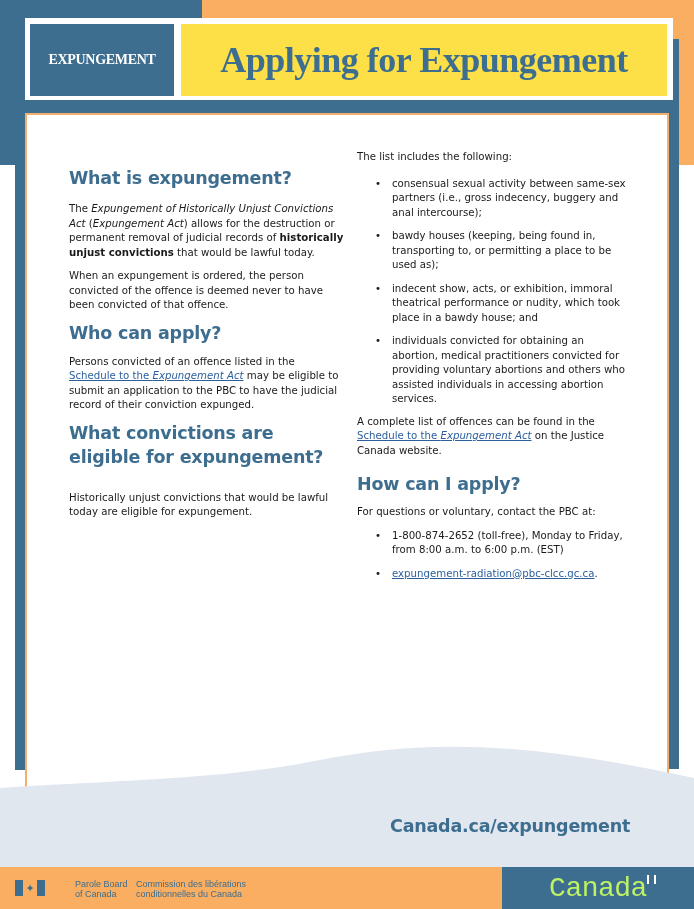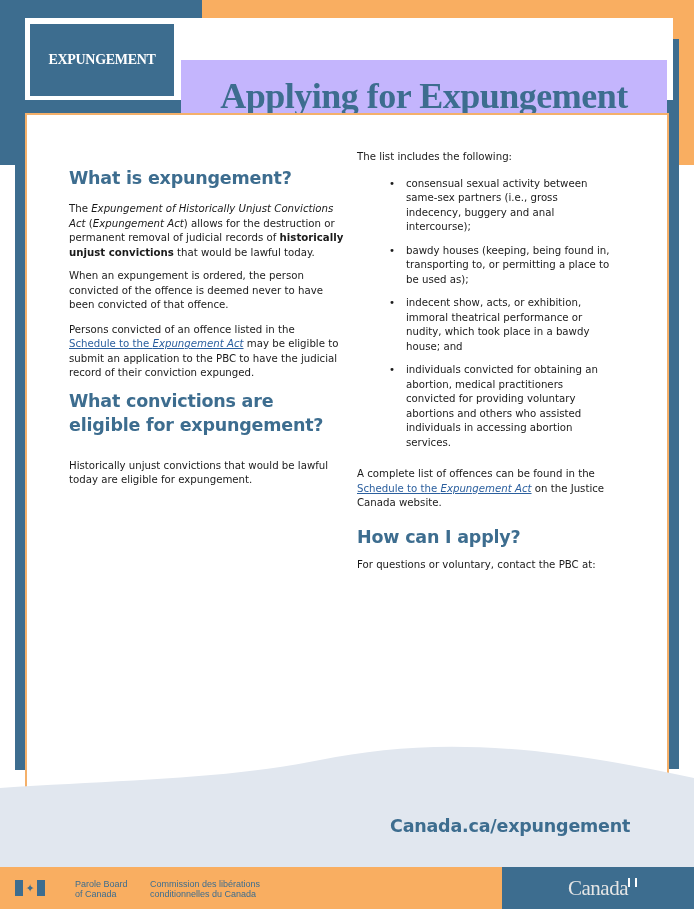--- a/index.html
+++ b/index.html
@@ -5,43 +5,43 @@
   html, body { margin:0; padding:0; }
   body { width:694px; height:909px; position:relative; overflow:hidden; background:#ffffff; font-family:"Liberation Sans", sans-serif; }
   .blue-bg { position:absolute; left:0; top:0; width:202px; height:165px; background:#3d6d8f; }
   .orange-bg { position:absolute; left:202px; top:0; width:492px; height:165px; background:#f9ae61; }
   .left-blue-frame { position:absolute; left:15px; top:100px; width:12px; height:670px; background:#3d6d8f; }
   .right-blue-frame { position:absolute; left:667px; top:39px; width:12px; height:730px; background:#3d6d8f; }
   .header-frame { position:absolute; left:25px; top:18px; width:648px; height:84px; background:#ffffff; }
   .header-band { position:absolute; left:25px; top:100px; width:654px; height:14px; background:#3d6d8f; }
   .badge { position:absolute; left:30px; top:24px; width:144px; height:72px; background:#3d6d8f; display:flex; align-items:center; justify-content:center; }
   .badge span { font-family:"Liberation Serif", serif; font-weight:bold; color:#ffffff; font-size:14px; letter-spacing:-0.3px; }
-  .title-box { position:absolute; left:181px; top:24px; width:486px; height:72px; background:#c4b5fd; display:flex; align-items:center; justify-content:center;margin-top:36px; }
+  .title-box { position:absolute; left:181px; top:24px; width:486px; height:72px; background:#fde047; display:flex; align-items:center; justify-content:center; }
   .title-box h1 { margin:0; font-family:"Liberation Serif", serif; font-weight:bold; color:#3d6d8f; font-size:36px; letter-spacing:-0.5px; }
   .content { position:absolute; left:25px; top:113px; width:644px; height:680px; background:#ffffff; border:2px solid #f4b06a; border-bottom:none; box-sizing:border-box; }
   .col { position:absolute; font-family:"DejaVu Sans", sans-serif; color:#1a1a1a; font-size:10.2px; line-height:14.5px; }
   .col-left { left:69px; top:164px; width:275px; }
   .col-right { left:357px; top:150px; width:275px; }
   h2 { margin:0; font-family:"DejaVu Sans", sans-serif; color:#3d6d8f; font-weight:bold; font-size:17.5px; line-height:24px; letter-spacing:-0.2px; }
   p { margin:0; }
   a, .link { color:#2b5f9e; text-decoration:underline; }
-  ul { margin:18px; padding-left:31px; list-style:none; }
+  ul { margin:4px; padding-left:31px; list-style:none; }
   ul li { position:relative; margin-bottom:9px; }
   ul li::before { content:"\2022"; position:absolute; left:-17px; top:0; color:#1a1a1a; }
   .wave { position:absolute; left:0; top:740px; width:694px; height:130px; }
   .url-footer { position:absolute; left:390px; top:816px; font-family:"DejaVu Sans", sans-serif; font-weight:bold; color:#3d6d8f; font-size:17.5px; letter-spacing:-0.2px; }
   .footer { position:absolute; left:0; top:867px; width:694px; height:42px; background:#f9ae61; }
   .footer-right { position:absolute; left:502px; top:867px; width:192px; height:42px; background:#3d6d8f; display:flex; align-items:center; justify-content:center; }
-  .canada-word { font-family:Liberation Serif, serif; color:#e5e5e5; font-size:21px; letter-spacing:-0.5px; position:relative; }
+  .canada-word { font-family:Liberation Mono, monospace; color:#bef264; font-size:28px; letter-spacing:-0.5px; position:relative; }
   .flag { position:absolute; left:15px; top:880px; width:30px; height:16px; display:flex; gap:2px; }
   .flag .bar { width:8px; height:16px; background:#3d6d8f; }
   .flag .leaf { width:10px; height:16px; display:flex; align-items:center; justify-content:center; color:#3d6d8f; font-size:11px; }
   .agency { position:absolute; top:879px; font-size:9px; line-height:10px; color:#3d6d8f; font-family:"Liberation Sans", sans-serif; }
   .agency-en { left:75px; }
-  .agency-fr { left:150px; }
+  .agency-fr { left:136px; }
   .mini-flag { position:absolute; right:-9px; top:2px; width:9px; height:9px; display:flex; gap:1px; }
   .mini-flag i { display:block; width:3px; height:9px; background:#fff; }
   .mini-flag i.mid { background:transparent; }
 </style>
 </head>
 <body>
 
 <div class="blue-bg"></div>
 <div class="orange-bg"></div>
 <div class="left-blue-frame"></div>
@@ -62,20 +62,21 @@
   <section>
     <h2 style="margin-top:2px;">What is expungement?</h2>
     <p style="margin-top:12px;">
       <span>The </span><em>Expungement of Historically Unjust Convictions Act</em><span> (</span><em>Expungement Act</em><span>) allows for the destruction or permanent removal of judicial records of </span><strong>historically unjust convictions</strong><span> that would be lawful today.</span>
     </p>
     <p style="margin-top:9px;">When an expungement is ordered, the person convicted of the offence is deemed never to have been convicted of that offence.</p>
   </section>
 
 
   <section style="margin-top:8px;">
+    <h2>Who can apply?</h2>
     <p style="margin-top:10px;">
       <span>Persons convicted of an offence listed in the </span><a class="link"><span>Schedule to the </span><em>Expungement Act</em></a><span> may be eligible to submit an application to the PBC to have the judicial record of their conviction expunged.</span>
     </p>
   </section>
 
   <section style="margin-top:8px;">
     <h2>What convictions are eligible for expungement?</h2>
     <p style="margin-top:22px;">Historically unjust convictions that would be lawful today are eligible for expungement.</p>
   </section>
 </div>
@@ -88,20 +89,24 @@
     <li>indecent show, acts, or exhibition, immoral theatrical performance or nudity, which took place in a bawdy house; and</li>
     <li>individuals convicted for obtaining an abortion, medical practitioners convicted for providing voluntary abortions and others who assisted individuals in accessing abortion services.</li>
   </ul>
   <p style="margin-top:-1px;">
     <span>A complete list of offences can be found in the </span><a class="link"><span>Schedule to the </span><em>Expungement Act</em></a><span> on the Justice Canada website.</span>
   </p>
 
   <section style="margin-top:14px;">
     <h2>How can I apply?</h2>
     <p style="margin-top:9px;">For questions or voluntary, contact the PBC at:</p>
+    <ul style="margin-top:9px;">
+      <li>1-800-874-2652 (toll-free), Monday to Friday, from 8:00 a.m. to 6:00 p.m. (EST)</li>
+      <li><a class="link">expungement-radiation@pbc-clcc.gc.ca</a><span>.</span></li>
+    </ul>
   </section>
 </div>
 
 <svg class="wave" viewBox="0 0 694 130" preserveAspectRatio="none">
   <path d="M0,48 C120,40 220,40 320,20 C420,0 520,0 694,38 L694,130 L0,130 Z" fill="#e1e7ef"></path>
 </svg>
 
 <div class="url-footer">Canada.ca/expungement</div>
 
 <div class="footer"></div>

